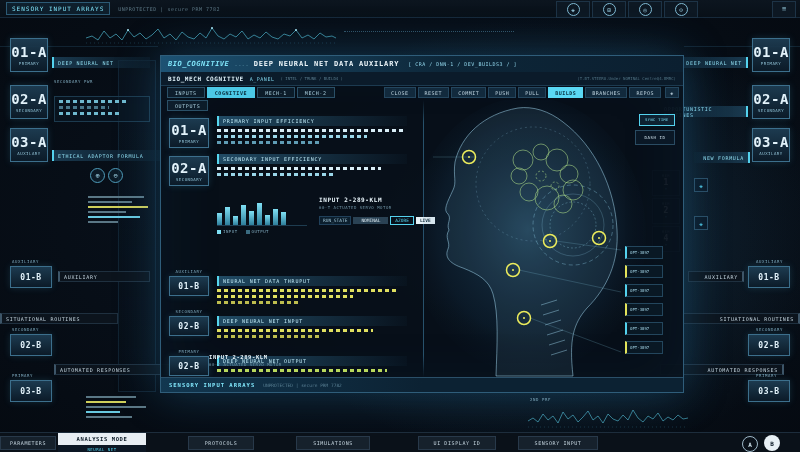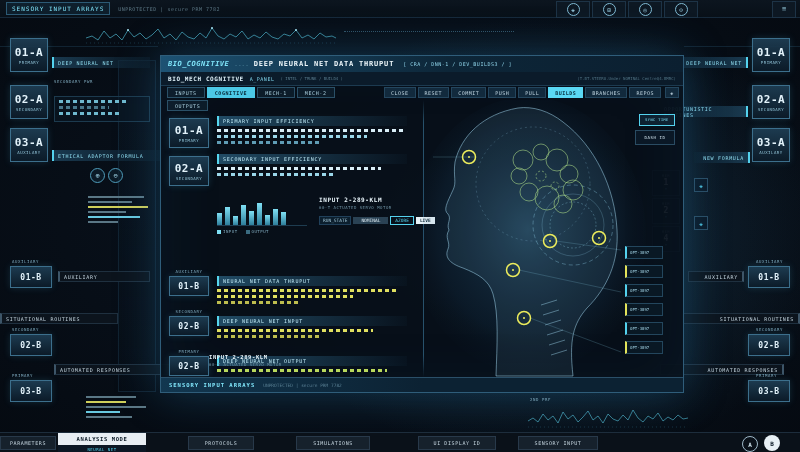--- a/index.html
+++ b/index.html
@@ -16,21 +16,21 @@
   #topbar{position:absolute;left:0;top:0;width:800px;height:18px;box-sizing:border-box;
     background:linear-gradient(180deg,#0c151f,#081018);border-bottom:1px solid #16293a;
     display:flex;align-items:center;gap:8px;padding:0 6px;}
   .tb-title{border:1px solid #2c5a75;color:#7fe3f8;font-size:6px;letter-spacing:1px;padding:2px 5px;background:rgba(20,50,70,.4);}
   .tb-meta{font-size:5px;color:#5d7886;letter-spacing:.5px;}
   .tb-ic{width:32px;height:15px;background:#0d1823;border:1px solid #1d3346;display:flex;align-items:center;justify-content:center;}
   .tb-ic span{width:11px;height:11px;border:1px solid #7fb9d2;border-radius:50%;color:#9fd4e8;font-size:6px;line-height:11px;display:flex;align-items:center;justify-content:center;}
   
   .slot{background:linear-gradient(180deg,rgba(30,62,84,.92),rgba(12,28,42,.92));border:1px solid #3c6f8c;
     box-shadow:0 0 7px rgba(80,180,220,.18);display:flex;flex-direction:column;align-items:center;justify-content:center;gap:1px;box-sizing:border-box;}
-  .sid{font-size:11px;font-weight:bold;color:#e2f2fa;letter-spacing:.5px;}
+  .sid{font-size:14px;font-weight:bold;color:#e2f2fa;letter-spacing:.5px;}
   .sty{font-size:4px;color:#8fc0d4;letter-spacing:.5px;}
   .tag{height:11px;display:flex;align-items:center;padding:0 4px;font-size:5px;letter-spacing:.7px;color:#8fdcef;
     background:linear-gradient(90deg,rgba(28,64,88,.85),rgba(12,30,44,.45));border-left:2px solid #54d2ee;box-sizing:border-box;}
   .tag.r{border-left:none;border-right:2px solid #54d2ee;justify-content:flex-end;
     background:linear-gradient(270deg,rgba(28,64,88,.85),rgba(12,30,44,.45));}
   .tag.dark{background:#0c141d;border:1px solid #1f303f;border-left:2px solid #3d5568;color:#c3d3dd;}
   .tag.dark.r{border:1px solid #1f303f;border-right:2px solid #3d5568;}
   .microtxt{font-size:4px;color:#7fa9bd;letter-spacing:.6px;}
   .circ{width:13px;height:13px;border-radius:50%;border:1px solid #4f9cba;color:#9fd4e8;font-size:7px;
     display:flex;align-items:center;justify-content:center;background:rgba(15,35,50,.6);}
@@ -246,21 +246,21 @@
   <div class="tag dark r abs" style="left:660px;top:364px;width:124px">AUTOMATED RESPONSES</div>
   <div class="microtxt abs" style="left:756px;top:373px">PRIMARY</div>
   <div class="slot abs" style="left:748px;top:380px;width:42px;height:22px">
     <span class="sid" style="font-size:8px">03-B</span>
   </div>
 
   <div id="win">
     <div class="wtitle">
       <span class="wt-app">BIO_COGNITIVE</span>
       <span class="wt-sep">----</span>
-      <span class="wt-main">DEEP NEURAL NET DATA THRUPUT</span>
+      <span class="wt-main">DEEP NEURAL NET DATA AUXILARY</span>
       <span class="wt-bc">[ CRA / DNN-1 / DEV_BUILDS3 / ]</span>
     </div>
     <div class="wsub">
       <span class="ws-t">BIO_MECH COGNITIVE</span>
       <span class="ws-p">A_PANEL</span>
       <span class="ws-m">( INTEL / TRUNK / BUILD4 )</span>
       <span class="ws-r">(T.BT.STEERO.Under NOMINAL CentreQ4.BMRC)</span>
     </div>
 
     <div class="wtabs">

